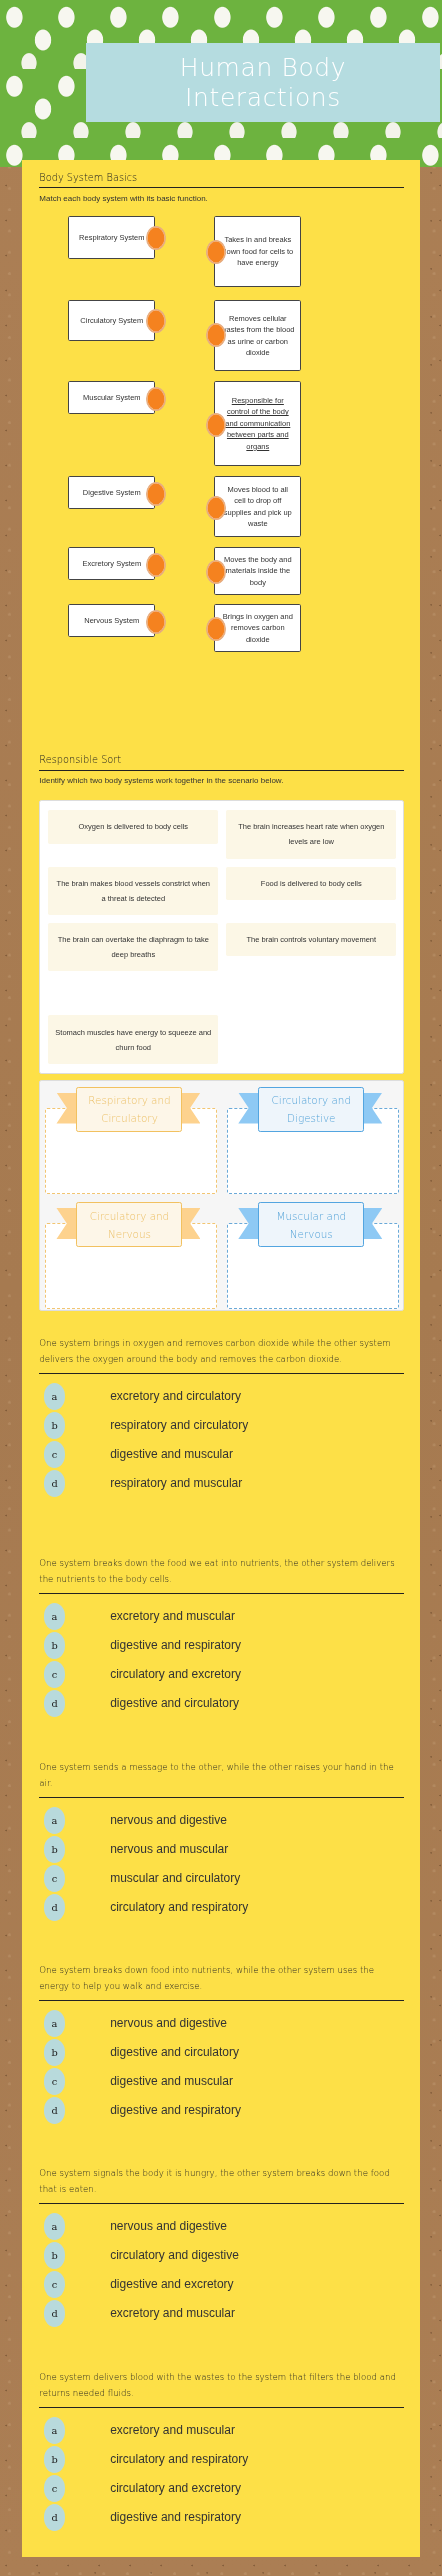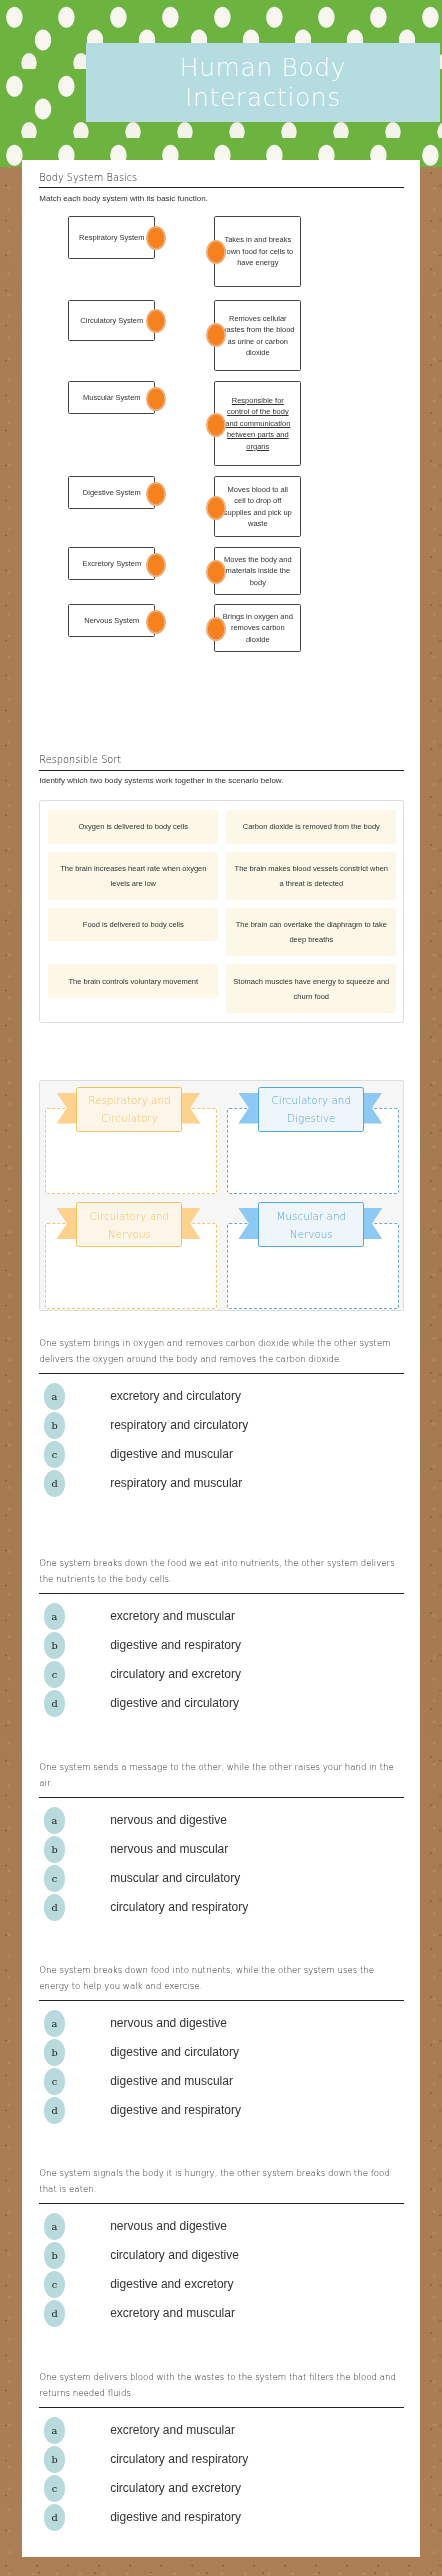--- a/index.html
+++ b/index.html
@@ -36,21 +36,21 @@
   }
   .title-box h1 {
     font-family: "DejaVu Sans", sans-serif;
     font-weight: 300; font-size: 25px; line-height: 30px;
     color: #ffffff; letter-spacing: 0.6px; width: 196px;
   }
 
   
   .sheet {
     position: absolute; left: 22px; top: 160px; width: 398px; height: 2397px;
-    background: #ffffff;
+    background: #fde047;
   }
   .inner { position: absolute; left: 17.3px; width: 365px; }
 
   .section-title {
     font-family: "DejaVu Sans", sans-serif;
     font-size: 9.8px; font-weight: 300; color: #222;
     padding-bottom: 4.6px; border-bottom: 0.6px solid #222;
   }
   .instruction { font-size: 8px; color: #333; margin-top: 5.8px; }
 
@@ -208,27 +208,26 @@
 
   <div class="inner" style="top:594px;">
     <div class="section-title">Responsible Sort</div>
     <div class="instruction">Identify which two body systems work together in the scenario below.</div>
   </div>
 
   <div class="inner" style="top:640px;">
     <div class="sort-area" style="top:0;">
       <div class="sort-grid">
         <div class="sort-card" style="align-self:start;">Oxygen is delivered to body cells</div>
-        <div class="sort-card" style="align-self:start;">Carbon dioxide is removed from the body</div>
         <div class="sort-card" style="align-self:start;">The brain increases heart rate when oxygen levels are low</div>
         <div class="sort-card" style="align-self:start;">The brain makes blood vessels constrict when a threat is detected</div>
         <div class="sort-card" style="align-self:start;">Food is delivered to body cells</div>
         <div class="sort-card" style="align-self:start;">The brain can overtake the diaphragm to take deep breaths</div>
         <div class="sort-card" style="align-self:start;">The brain controls voluntary movement</div>
-        <div class="sort-card" style="align-self:start;">Stomach muscles have energy to squeeze and churn food</div>
+        <div class="sort-card" style="align-self:start;margin-top:36px;">Stomach muscles have energy to squeeze and churn food</div>
       </div>
     </div>
 
     <div class="board" style="top:280px;">
       <div class="bucket orange" style="left:1.2px; top:4.6px;">
         <div class="drop"></div>
         <div class="ribbon-l"></div>
         <div class="ribbon-r"></div>
         <div class="label">Respiratory and Circulatory</div>
       </div>

